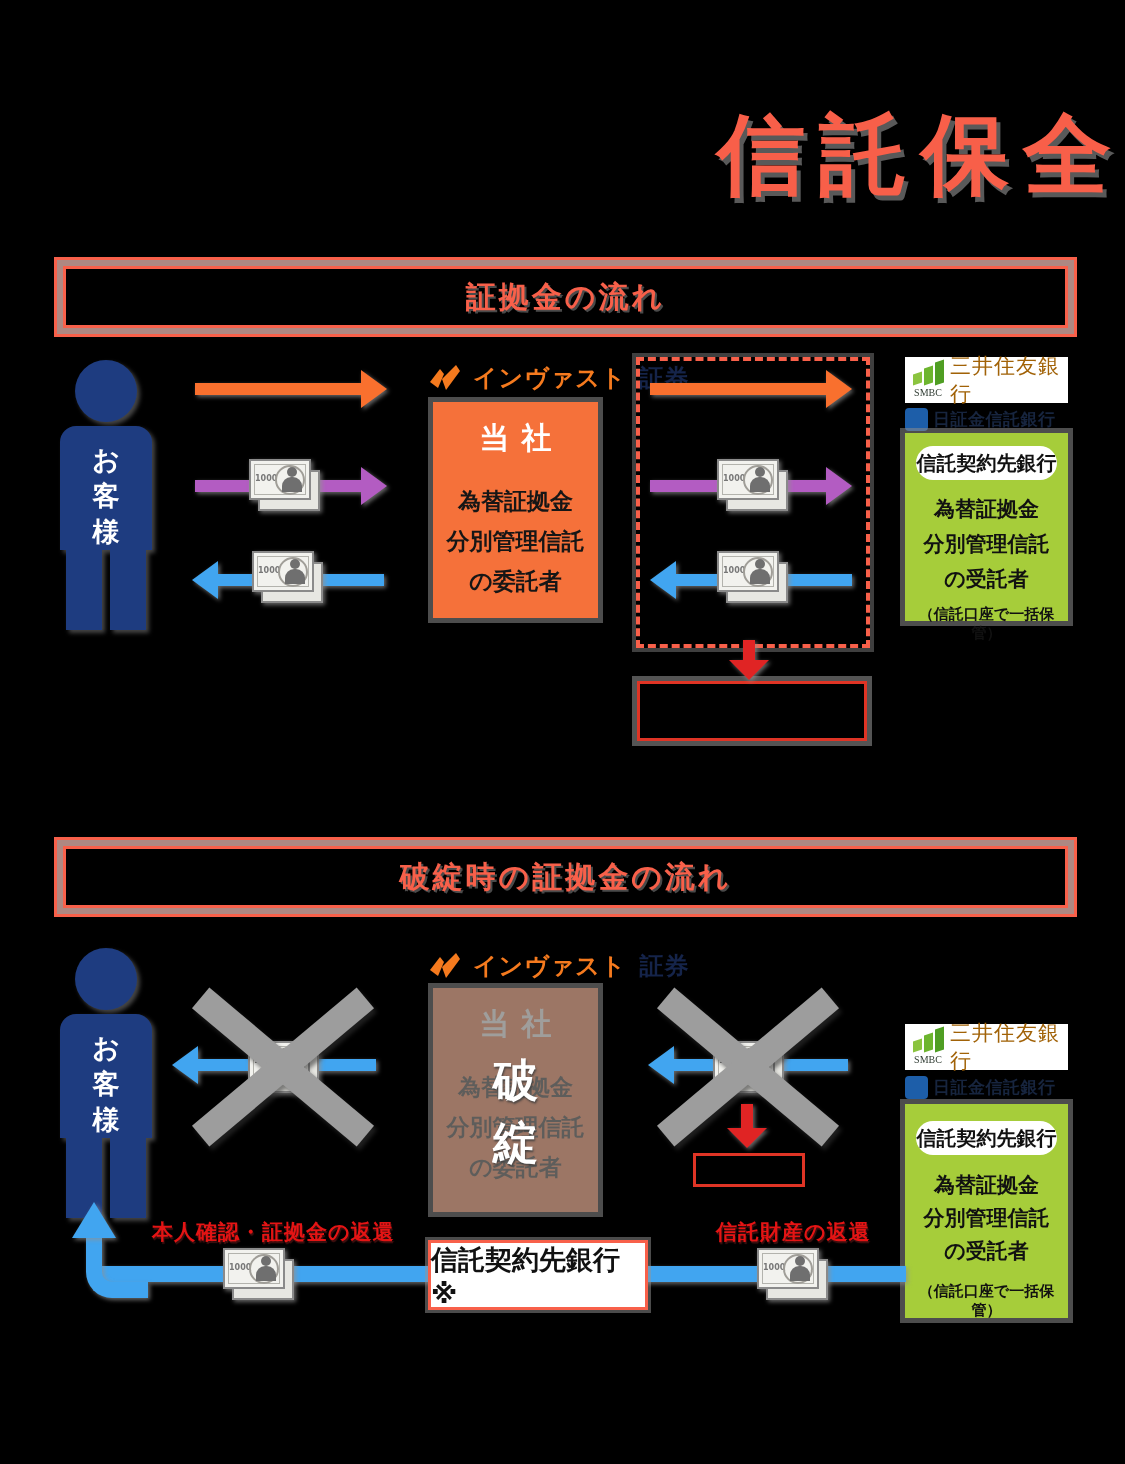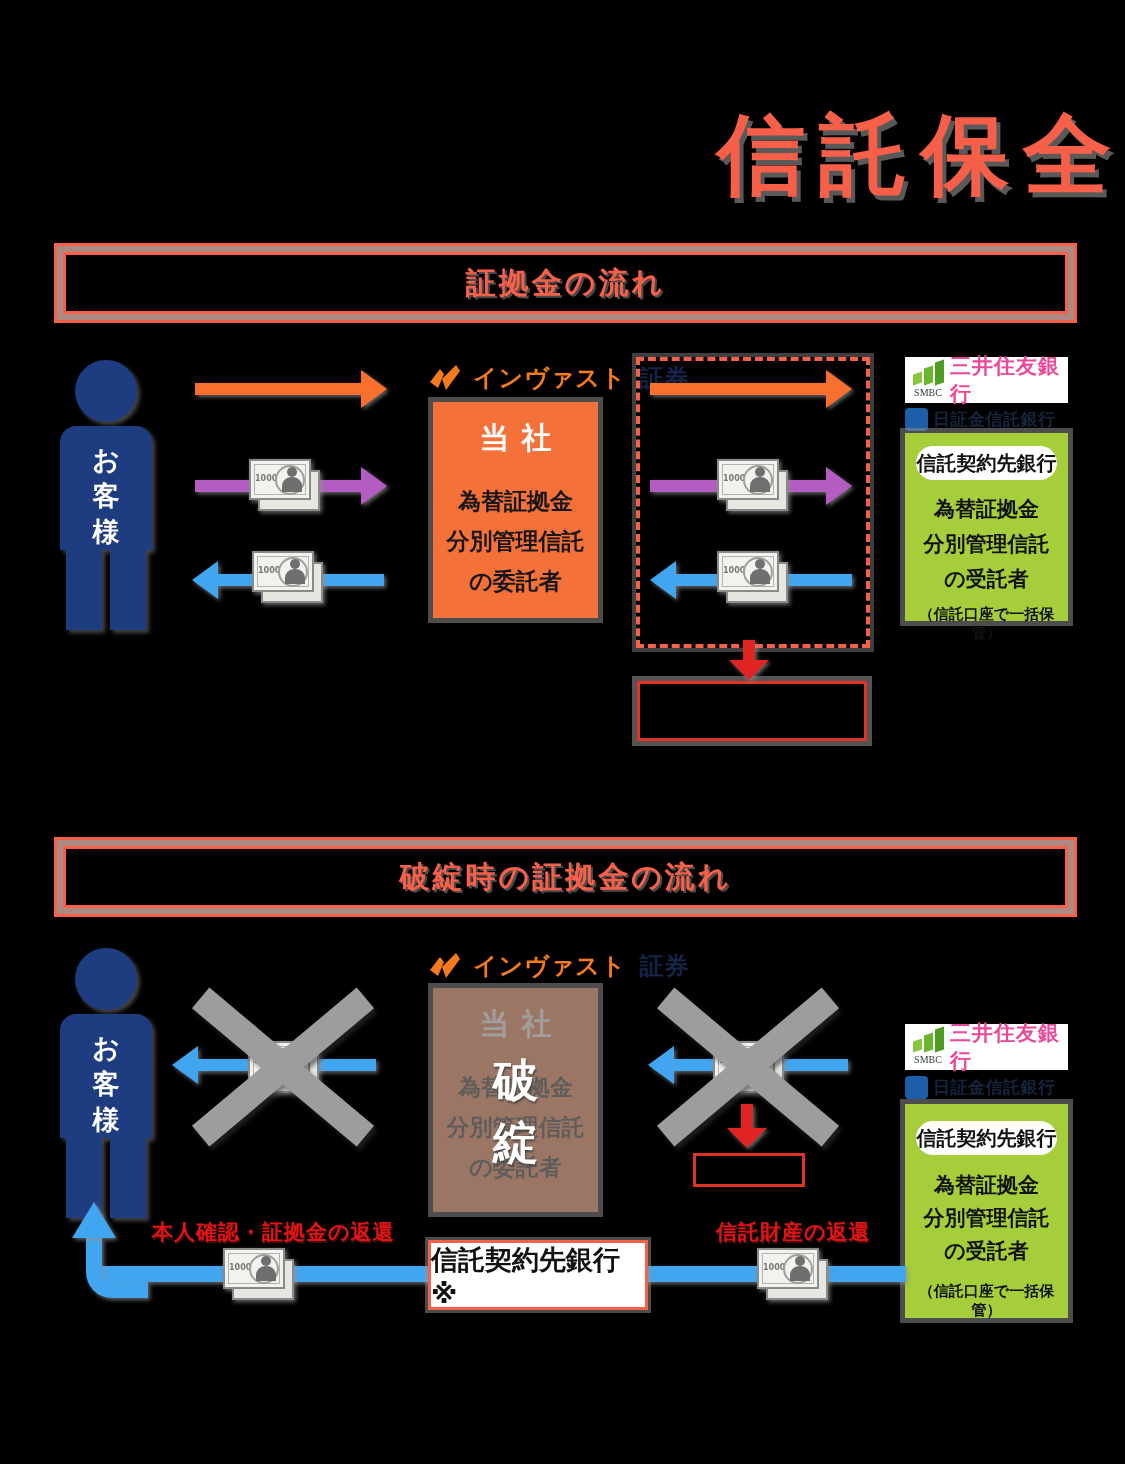--- a/index.html
+++ b/index.html
@@ -87,21 +87,21 @@
   
   .smbc{position:absolute;left:905px;width:163px;height:46px;background:#fff;
         display:flex;align-items:center;padding-left:6px;box-sizing:border-box;}
   .smbc-mark{position:relative;width:34px;height:32px;flex:none;}
   .smbc-mark .bar{position:absolute;bottom:12px;width:9px;transform:skewY(-18deg);}
   .smbc-mark .b1{left:2px;height:11px;background:#8bc43f;}
   .smbc-mark .b2{left:13px;height:17px;background:#6db52e;}
   .smbc-mark .b3{left:24px;height:23px;background:#4f9e23;}
   .smbc-mark .abbr{position:absolute;left:0;bottom:-2px;width:100%;text-align:center;
         font-family:"Liberation Serif",serif;font-size:10px;color:#333f36;}
-  .smbc .name{margin-left:5px;font-size:21px;font-weight:bold;color:#ec4899;letter-spacing:1px;}
+  .smbc .name{margin-left:5px;font-size:21px;font-weight:normal;color:#a16207;letter-spacing:1px;}
 
   
   .tbank{position:absolute;left:905px;width:163px;height:26px;display:flex;align-items:center;gap:5px;}
   .tbank .sq{width:23px;height:23px;background:#1d5ea9;border-radius:4px;flex:none;}
   .tbank .name{font-size:17px;font-weight:bold;color:#17253f;letter-spacing:.5px;}
 
   
   .green{position:absolute;left:905px;width:163px;background:#a6cd3a;
          box-shadow:0 0 0 5px rgba(140,140,140,.55);text-align:center;}
   .green .pill{width:141px;height:34px;margin:0 auto;background:#fff;border-radius:18px;
@@ -138,21 +138,21 @@
                border-left:22px solid transparent;border-right:22px solid transparent;
                border-bottom:36px solid #41a5f0;}
 </style>
 </head>
 <body>
 
 <div class="page">
 
   <div class="title">信託保全</div>
 
-  <div class="banner" style="top:252px;">
+  <div class="banner" style="top:266px;">
     <span>証拠金の流れ</span>
   </div>
 
   <div class="customer" style="left:58px;top:360px;">
     <div class="head"></div>
     <div class="torso"></div>
     <div class="leg l"></div>
     <div class="leg r"></div>
     <div class="vlabel">お客様</div>
   </div>

